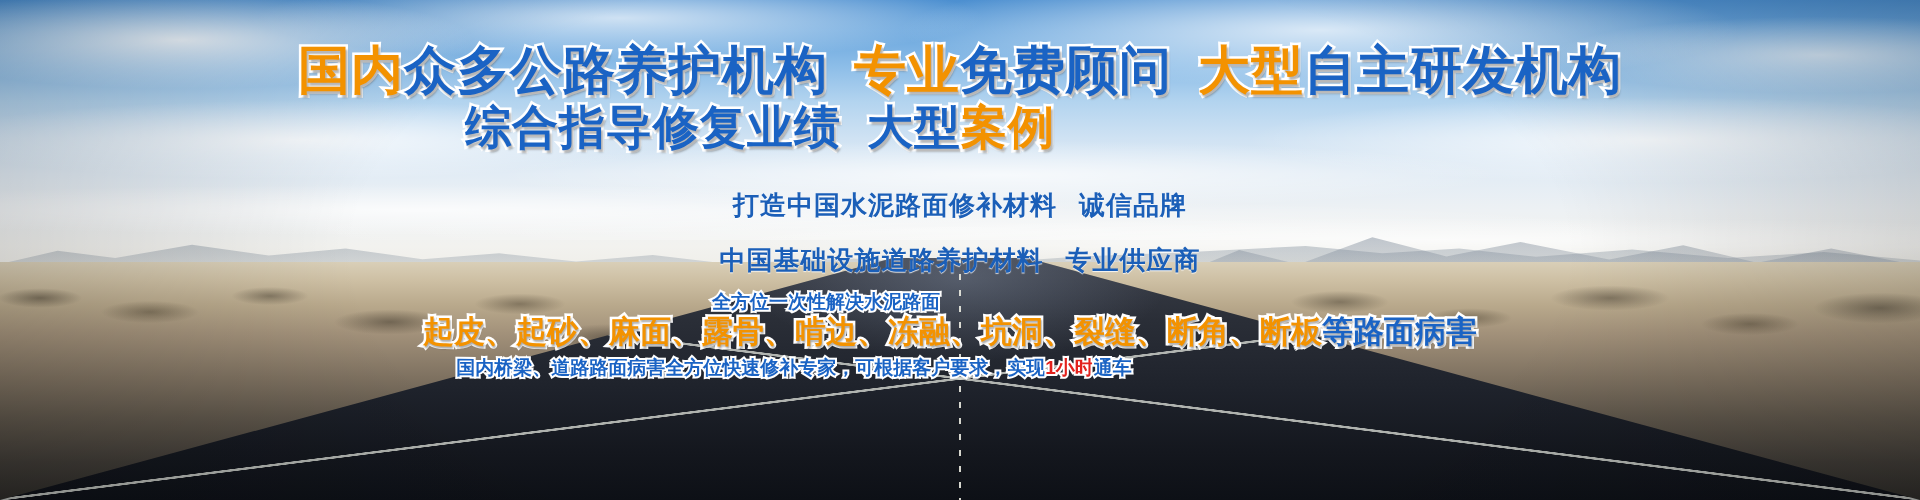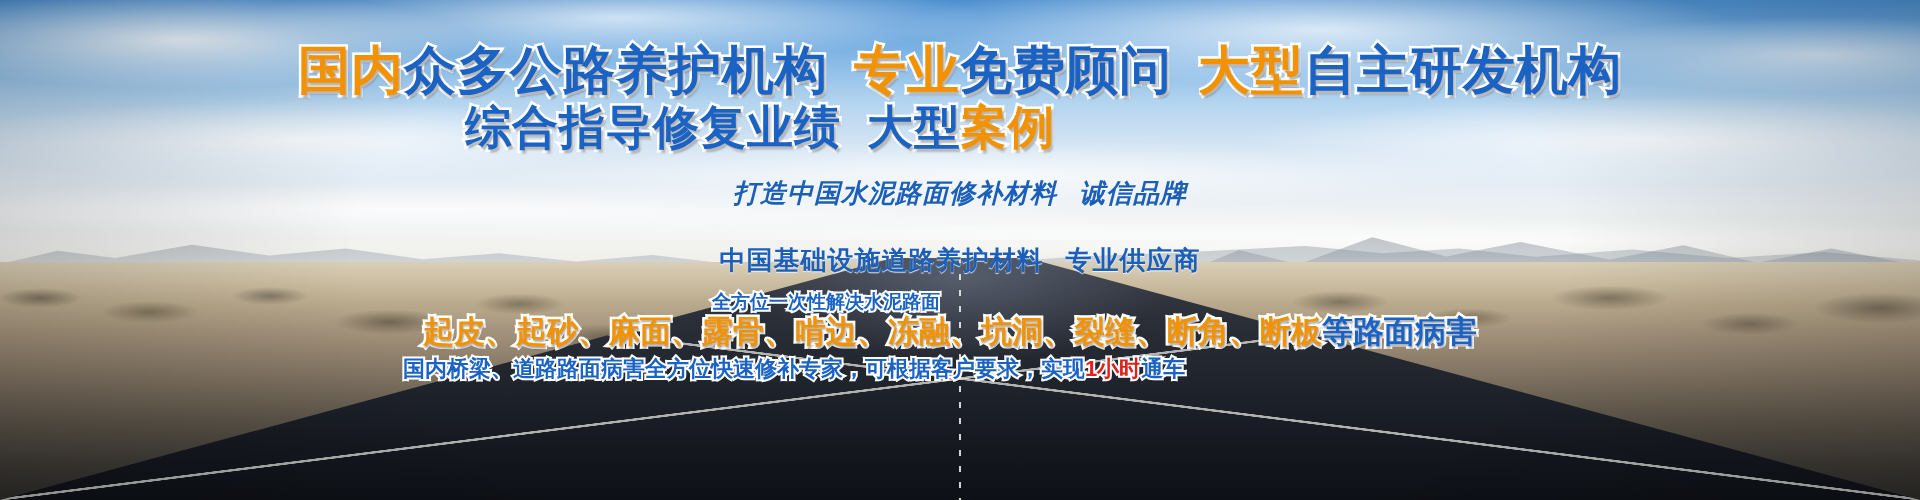--- a/index.html
+++ b/index.html
@@ -169,21 +169,21 @@
     text-shadow:2px 3px 2px rgba(90,90,90,.45);
   }
   .sp{display:inline-block;width:26px;}
 
   .sub{
     position:absolute;left:0;width:1920px;text-align:center;
     font-size:26px;font-weight:bold;color:#1b5fb8;line-height:1;
     letter-spacing:1px;white-space:nowrap;
     text-shadow:0 1px 1px rgba(255,255,255,.85);
   }
-  .sub1{top:180px;font-style:italic;}
+  .sub1{top:192px;}
   .sub2{top:228px;margin-top:19px;}
   .subgap{display:inline-block;width:22px;}
 
   .tag{
     position:absolute;left:0;top:292px;width:1652px;text-align:center;
     font-size:19px;font-weight:bold;color:#1a63c4;line-height:1;
     white-space:nowrap;
     -webkit-text-stroke:4px #ffffff;paint-order:stroke fill;
   }
   .dis{
@@ -193,21 +193,21 @@
   .dis .o{
     color:#f39200;-webkit-text-stroke:5px #ffffff;paint-order:stroke fill;
     text-shadow:1px 2px 2px rgba(0,0,0,.35);
   }
   .dis .b{
     color:#1a63c4;-webkit-text-stroke:5px #ffffff;paint-order:stroke fill;
     text-shadow:1px 2px 2px rgba(0,0,0,.35);
   }
   .foot{
     position:absolute;left:0;top:358px;width:1588px;text-align:center;
-    font-size:22px;font-weight:bold;line-height:1;white-space:nowrap;
+    font-size:19px;font-weight:bold;line-height:1;white-space:nowrap;
   }
   .foot .b{
     color:#1a63c4;-webkit-text-stroke:4px #ffffff;paint-order:stroke fill;
   }
   .foot .r{
     color:#e2211c;-webkit-text-stroke:4px #ffffff;paint-order:stroke fill;
   }
 </style>
 </head>
 <body>

